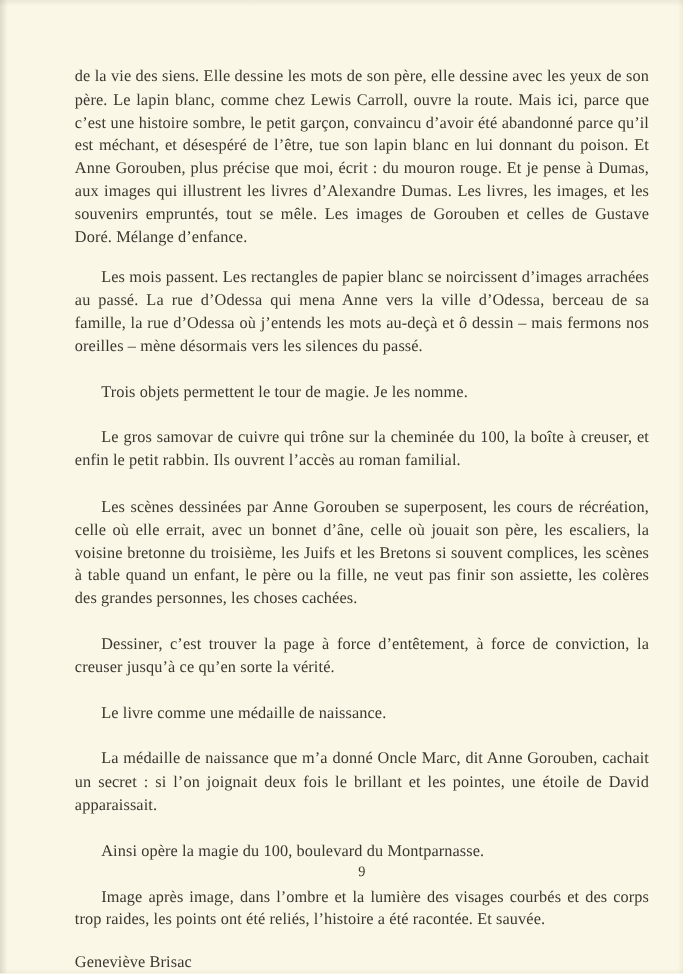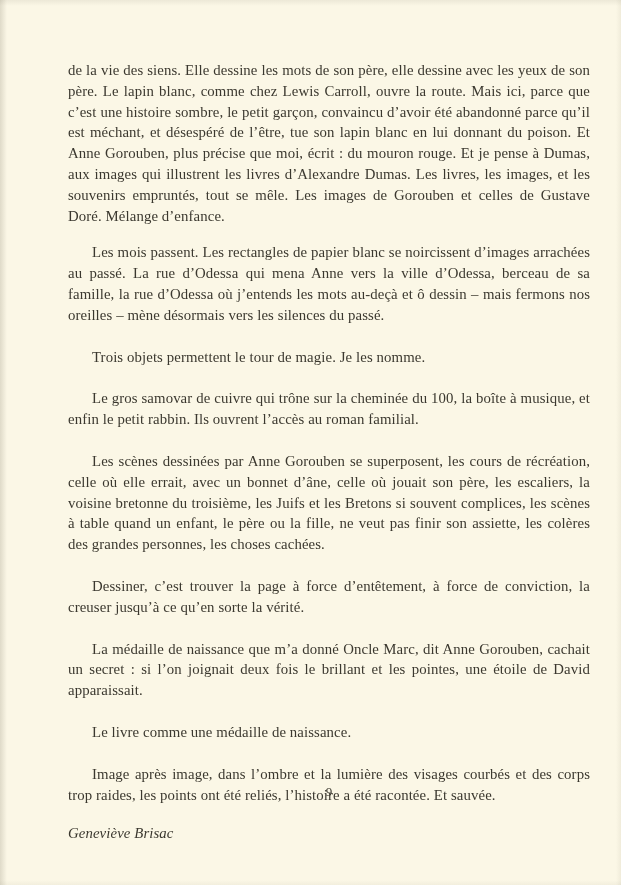--- a/index.html
+++ b/index.html
@@ -42,43 +42,43 @@
     text-align:justify;
     hyphens:auto;
     -webkit-hyphens:auto;
     letter-spacing:0.1px;
   }
   p.indent{text-indent:24px;margin-top:21px;}
   p.gap-before{margin-top:16px;}
   .signature{
     margin-top:18px !important;
     text-align:left;
-    font-style:italic;
     text-indent:0 !important;
   }
   .folio{
     position:absolute;
     top:784px;left:68px;right:31px;
     text-align:center;
     font-size:13px;
     color:var(--ink);
   }
 </style>
 </head>
 <body>
 
 <main class="page">
   <section class="text-block">
     <div id="paragraphs">
         <p lang="fr">de la vie des siens. Elle dessine les mots de son père, elle dessine avec les yeux de son père. Le lapin blanc, comme chez Lewis Carroll, ouvre la route. Mais ici, parce que c’est une histoire sombre, le petit garçon, convaincu d’avoir été abandonné parce qu’il est méchant, et désespéré de l’être, tue son lapin blanc en lui donnant du poison. Et Anne Gorouben, plus précise que moi, écrit : du mouron rouge. Et je pense à Dumas, aux images qui illustrent les livres d’Alexandre Dumas. Les livres, les images, et les souvenirs empruntés, tout se mêle. Les images de Gorouben et celles de Gustave Doré. Mélange d’enfance.</p>
         <p lang="fr" class="indent gap-before">Les mois passent. Les rectangles de papier blanc se noircissent d’images arrachées au passé. La rue d’Odessa qui mena Anne vers la ville d’Odessa, berceau de sa famille, la rue d’Odessa où j’entends les mots au-deçà et ô dessin – mais fermons nos oreilles – mène désormais vers les silences du passé.</p>
         <p lang="fr" class="indent">Trois objets permettent le tour de magie. Je les nomme.</p>
-        <p lang="fr" class="indent">Le gros samovar de cuivre qui trône sur la cheminée du 100, la boîte à musique, et enfin le petit rabbin. Ils ouvrent l’accès au roman familial.</p>
+        <p lang="fr" class="indent">Le gros samovar de cuivre qui trône sur la cheminée du 100, la boîte à creuser, et enfin le petit rabbin. Ils ouvrent l’accès au roman familial.</p>
         <p lang="fr" class="indent">Les scènes dessinées par Anne Gorouben se superposent, les cours de récréation, celle où elle errait, avec un bonnet d’âne, celle où jouait son père, les escaliers, la voisine bretonne du troisième, les Juifs et les Bretons si souvent complices, les scènes à table quand un enfant, le père ou la fille, ne veut pas finir son assiette, les colères des grandes personnes, les choses cachées.</p>
         <p lang="fr" class="indent">Dessiner, c’est trouver la page à force d’entêtement, à force de conviction, la creuser jusqu’à ce qu’en sorte la vérité.</p>
+        <p lang="fr" class="indent">Le livre comme une médaille de naissance.</p>
         <p lang="fr" class="indent">La médaille de naissance que m’a donné Oncle Marc, dit Anne Gorouben, cachait un secret : si l’on joignait deux fois le brillant et les pointes, une étoile de David apparaissait.</p>
-        <p lang="fr" class="indent">Le livre comme une médaille de naissance.</p>
+        <p lang="fr" class="indent">Ainsi opère la magie du 100, boulevard du Montparnasse.</p>
         <p lang="fr" class="indent">Image après image, dans l’ombre et la lumière des visages courbés et des corps trop raides, les points ont été reliés, l’histoire a été racontée. Et sauvée.</p>
       </div>
     <p class="signature">Geneviève Brisac</p>
   </section>
   <footer class="folio">9</footer>
 </main>
 
 </body></html>

